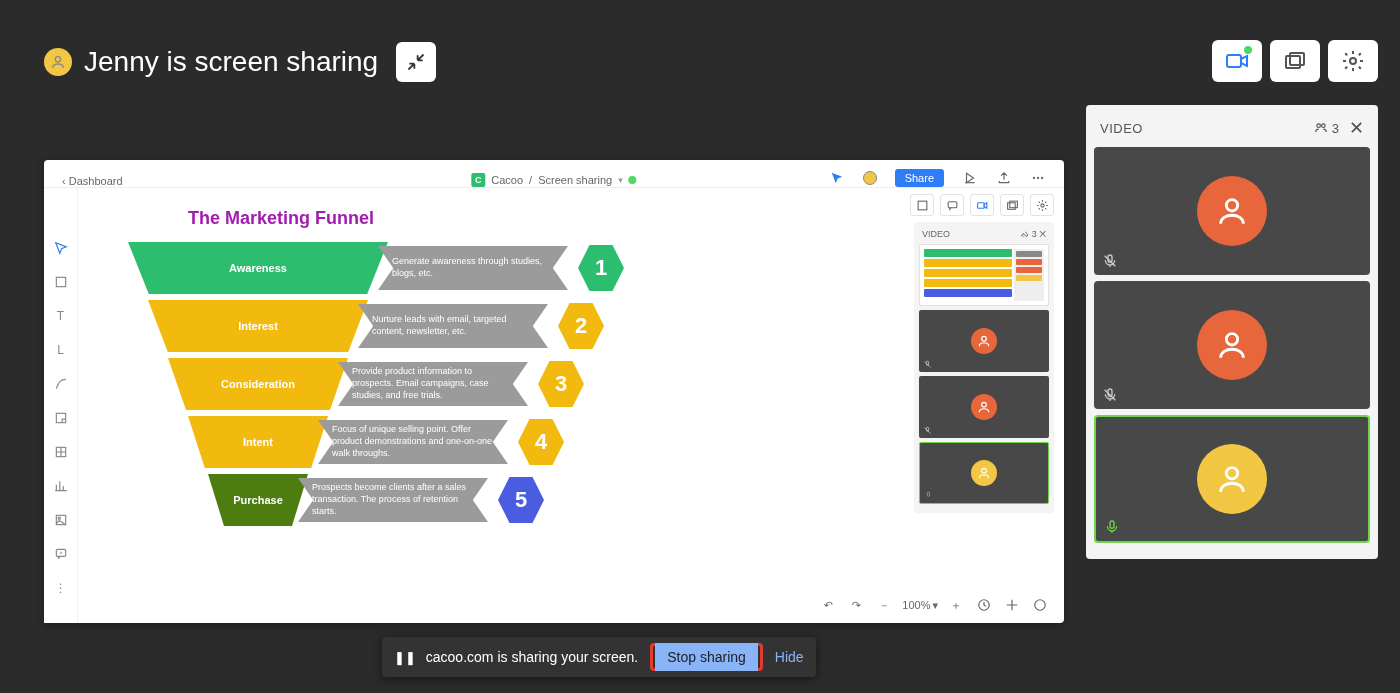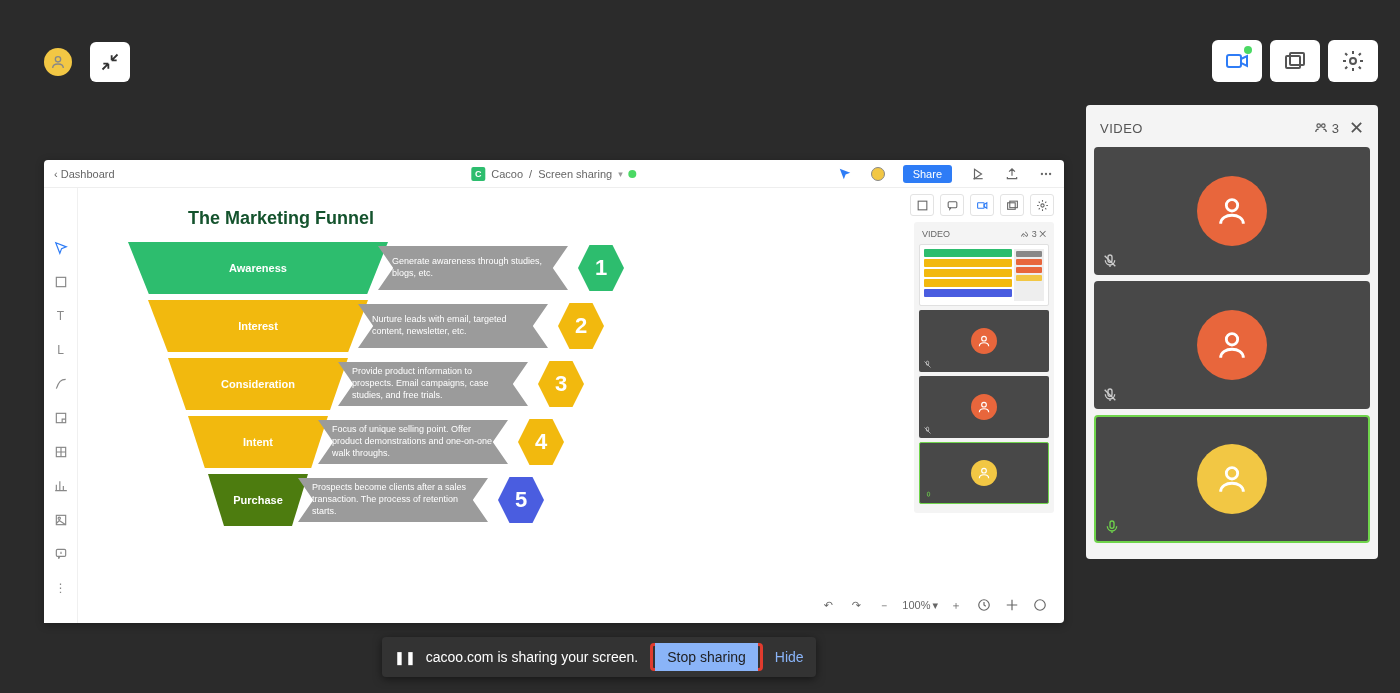--- a/index.html
+++ b/index.html
@@ -30,41 +30,41 @@
 .video-tile { width: 100%; height: 128px; background: #484848; border-radius: 4px; margin-bottom: 6px; position: relative; display: flex; align-items: center; justify-content: center; }
 .video-tile.active { border: 2px solid #6fd44b; }
 .tile-avatar { width: 70px; height: 70px; border-radius: 50%; display: flex; align-items: center; justify-content: center; }
 .tile-avatar svg { width: 34px; height: 34px; stroke: #fff; stroke-width: 2; fill: none; }
 .tile-mic { position: absolute; bottom: 6px; left: 8px; }
 .tile-mic svg { width: 16px; height: 16px; }
 
 
 .shared-screen { position: absolute; top: 160px; left: 44px; width: 1020px; height: 463px; background: #fff; border-radius: 4px; box-shadow: 0 2px 8px rgba(0,0,0,0.3); display: flex; flex-direction: column; }
 
-.ss-topbar { height: 28px; border-bottom: 1px solid #eee; display: flex; align-items: center; padding: 0 10px; font-size: 11px; color: #666; position: relative; }
+.ss-topbar { height: 28px; border-bottom: 1px solid #eee; display: flex; align-items: flex-end; padding: 0 18px; font-size: 11px; color: #666; position: relative; }
 .ss-back { cursor: pointer; }
 .ss-breadcrumb { position: absolute; left: 50%; transform: translateX(-50%); display: flex; align-items: center; gap: 6px; }
 .ss-bc-badge { width: 14px; height: 14px; background: #2dbd6e; border-radius: 2px; display:flex; align-items:center; justify-content:center; color:#fff; font-size:9px; font-weight:bold;}
 .ss-bc-text { color: #666; }
 .ss-bc-dropdown { color: #999; font-size: 9px; }
 .ss-green-dot { width: 8px; height: 8px; background: #4bd964; border-radius: 50%; }
 .ss-top-right { margin-left: auto; display: flex; align-items: center; gap: 18px; }
 .ss-top-icon { width: 16px; height: 16px; display: flex; align-items:center; justify-content:center; }
 .ss-share-btn { background: #2e7cf6; color: #fff; font-size: 11px; padding: 3px 10px; border-radius: 3px; cursor: pointer; }
 .ss-user-dot { width:14px; height:14px; border-radius:50%; background:#f2c744; border:1px solid #888;}
 
 .ss-body { flex: 1; display: flex; position: relative; }
 
 
 .ss-rail { width: 34px; background: #fff; border-right: 1px solid #f0f0f0; display: flex; flex-direction: column; align-items: center; padding-top: 50px; gap: 14px; }
 .ss-rail-item { width: 20px; height: 20px; display: flex; align-items: center; justify-content: center; cursor: pointer; color: #888; font-size: 12px; }
 
 
 .ss-canvas { flex: 1; position: relative; padding: 20px 20px; }
-.funnel-title { color: #14532d; font-size: 18px; font-weight: bold; margin-left: 90px; margin-bottom: 14px; }
+.funnel-title { color: #a21caf; font-size: 18px; font-weight: bold; margin-left: 90px; margin-bottom: 14px; }
 
 .funnel-row { display: flex; align-items: center; gap: 10px; margin-bottom: 8px; height: 50px; position: relative; }
 .funnel-stage { height: 52px; display:flex; align-items:center; justify-content:center; color:#fff; font-size:11px; font-weight:bold; }
 .funnel-desc { background: #9b9b9b; color: #fff; font-size: 9px; display:flex; align-items:center; padding: 0 14px; height: 44px; width: 190px; line-height: 1.3; clip-path: polygon(0 0, 100% 0, 92% 50%, 100% 100%, 0 100%, 8% 50%); margin-left:-20px;}
 .funnel-num { width: 46px; height: 46px; display:flex; align-items:center; justify-content:center; color:#fff; font-size:22px; font-weight:bold; clip-path: polygon(25% 0, 75% 0, 100% 50%, 75% 100%, 25% 100%, 0 50%); }
 
 .stage-1 { background:#2dbd6e; width:260px; clip-path: polygon(0 0, 100% 0, 92% 100%, 8% 100%); margin-left:30px;}
 .stage-2 { background:#f2b90e; width:220px; clip-path: polygon(0 0, 100% 0, 91% 100%, 9% 100%); margin-left:50px;}
 .stage-3 { background:#f2b90e; width:180px; clip-path: polygon(0 0, 100% 0, 90% 100%, 10% 100%); margin-left:70px;}
 .stage-4 { background:#f2b90e; width:140px; clip-path: polygon(0 0, 100% 0, 88% 100%, 12% 100%); margin-left:90px;}
@@ -111,20 +111,21 @@
 </head>
 <body>
 
 <div class="top-header">
   <span class="avatar-dot">
     <svg viewBox="0 0 24 24" fill="none" stroke="#888" stroke-width="2">
         <circle cx="12" cy="8" r="4"></circle>
         <path d="M4 21c0-4 4-6 8-6s8 2 8 6"></path>
       </svg>
   </span>
+  <span class="share-title">Jenny is screen sharing</span>
   <span class="collapse-btn">
     <svg viewBox="0 0 24 24" fill="none" stroke="#333" stroke-width="2.2">
         <path d="M14 10l7-7M14 10V4M14 10h6M10 14l-7 7M10 14v6M10 14H4"></path>
       </svg>
   </span>
 </div>
 
 <div class="top-right">
   <div class="tr-btn active">
     <svg viewBox="0 0 24 24" fill="none" stroke="#2e7cf6" stroke-width="2">

